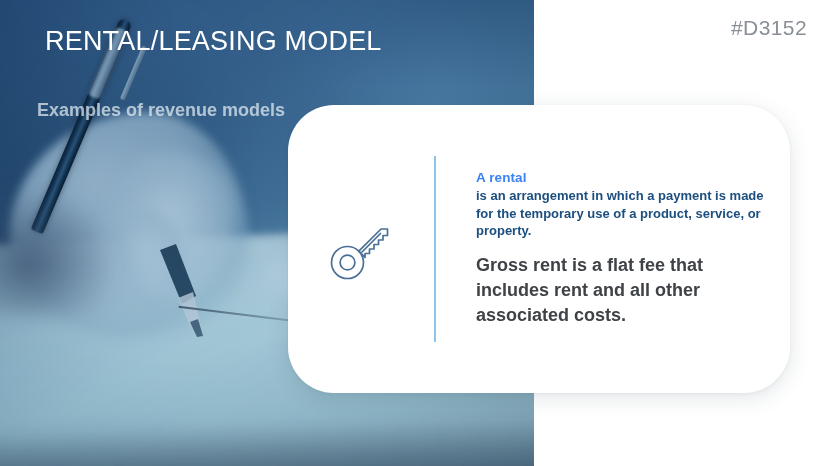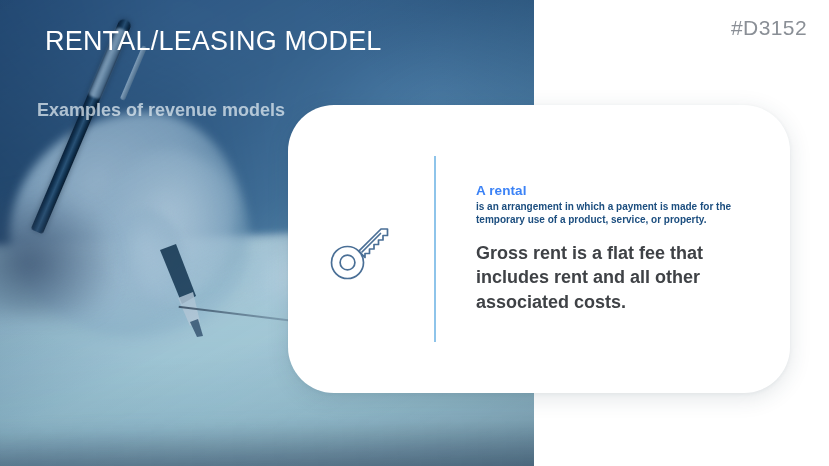--- a/index.html
+++ b/index.html
@@ -259,21 +259,21 @@
     padding: 0 18px 0 40px;
   }
   .eyebrow {
     font-size: 13.5px;
     font-weight: bold;
     color: #3b82f6;
     margin: 0 0 2px 0;
     letter-spacing: 0.1px;
   }
   .headline {
-    font-size: 10px;
+    font-size: 13px;
     font-weight: bold;
     color: #1c4e7f;
     line-height: 1.33;
     margin: 0 0 14px 0;
   }
   .body-text {
     font-size: 18px;
     color: #3f4246;
     line-height: 1.38;
     margin: 0;

